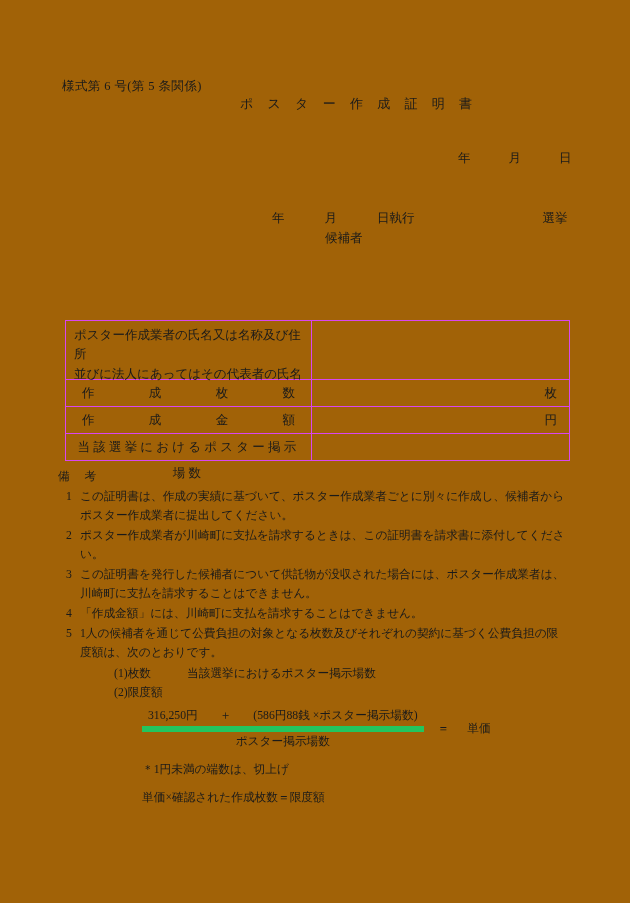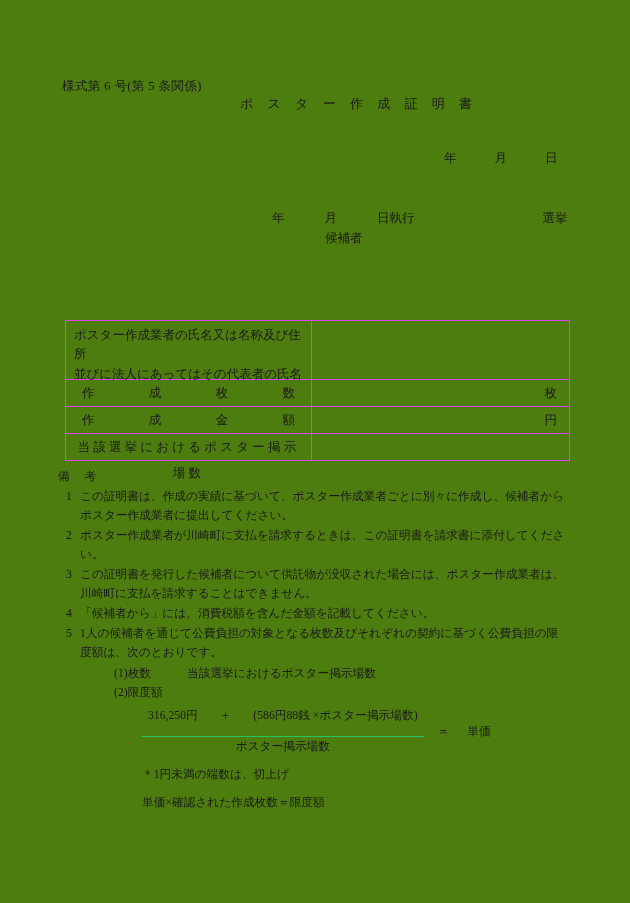--- a/index.html
+++ b/index.html
@@ -11,39 +11,39 @@
     width: 630px;
     height: 903px;
     position: relative;
     font-family: "Liberation Serif", "DejaVu Serif", serif;
     color: #1a1a1a;
     overflow: hidden;
   }
   .page {
     position: absolute;
     inset: 0;
-    background: #4d7c0f;
+    background: #a16207;
   }
   .abs { position: absolute; white-space: nowrap; }
 
   
   .form-no {
     left: 62px; top: 78px;
     font-size: 12.5px;
     letter-spacing: 0.4px;
   }
   .doc-title {
     left: 240px; top: 95px;
     font-size: 13px;
     letter-spacing: 5.5px;
   }
 
   
   .date-line-top {
-    left: 444px; top: 150px;
+    left: 458px; top: 150px;
     font-size: 12.5px;
   }
   .date-line-top span.gap { display: inline-block; width: 38px; }
 
   .exec-line {
     left: 272px; top: 210px;
     font-size: 12.5px;
   }
   .exec-line .g1 { display: inline-block; width: 40px; }
   .exec-line .g2 { display: inline-block; width: 40px; }
@@ -126,22 +126,22 @@
     display: flex;
     align-items: center;
     margin-left: 28px;
     margin-top: 4px;
   }
   .frac {
     display: inline-block;
     text-align: center;
   }
   .frac .num {
-    padding: 0 6px 10px 6px;
-    border-bottom: 1px solid #22c55e;
+    padding: 0 6px 0 6px;
+    border-bottom: 6px solid #22c55e;
   }
   .frac .den {
     padding: 1px 6px 0 6px;
   }
   .plus-gap { display: inline-block; width: 22px; }
   .eq {
     margin-left: 14px;
     margin-right: 18px;
   }
   .tail-line { margin-left: 28px; margin-top: 9px; }
@@ -240,21 +240,21 @@
       <div class="note-num">3</div>
       <div class="note-body">
         <p>この証明書を発行した候補者について供託物が没収された場合には、ポスター作成業者は、</p>
         <p>川崎町に支払を請求することはできません。</p>
       </div>
     </div>
 
     <div class="note-row">
       <div class="note-num">4</div>
       <div class="note-body">
-        <p>「候補者から」には、消費税額を含んだ金額を記載してください。</p>
+        <p>「作成金額」には、川崎町に支払を請求することはできません。</p>
       </div>
     </div>
 
     <div class="note-row">
       <div class="note-num">5</div>
       <div class="note-body">
         <p>1人の候補者を通じて公費負担の対象となる枚数及びそれぞれの契約に基づく公費負担の限</p>
         <p>度額は、次のとおりです。</p>
 
         <div class="formula-block">

